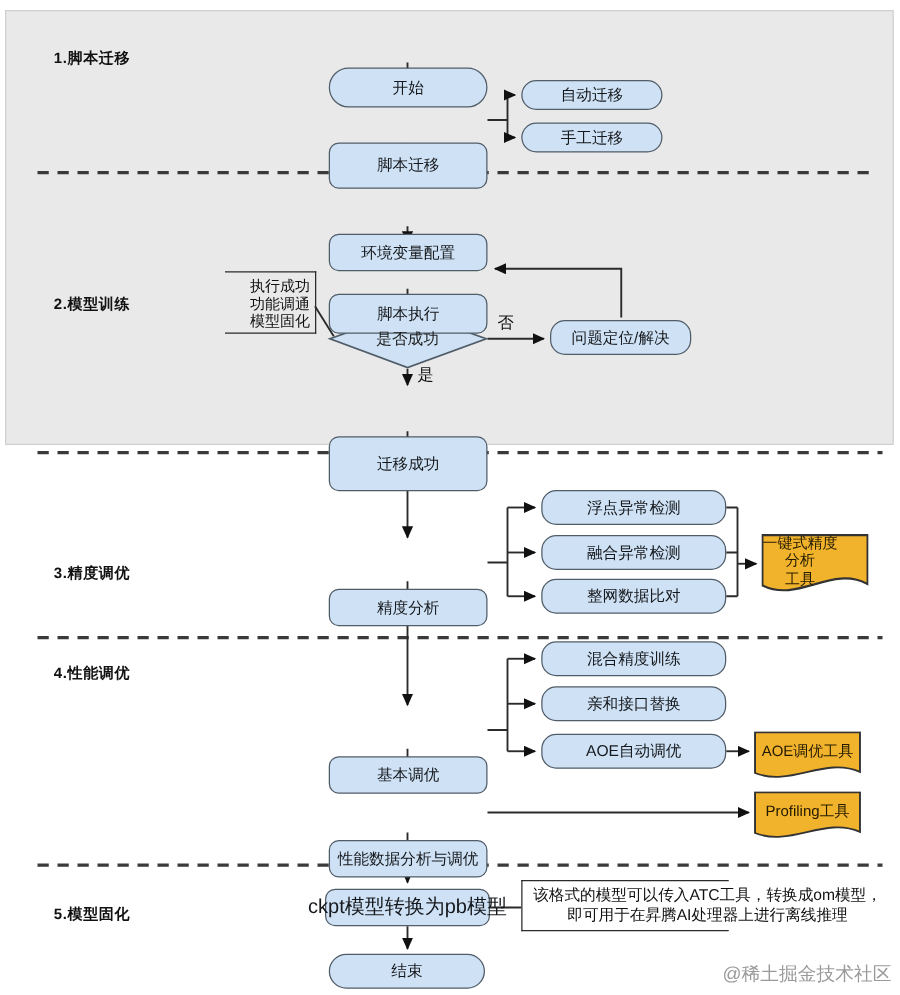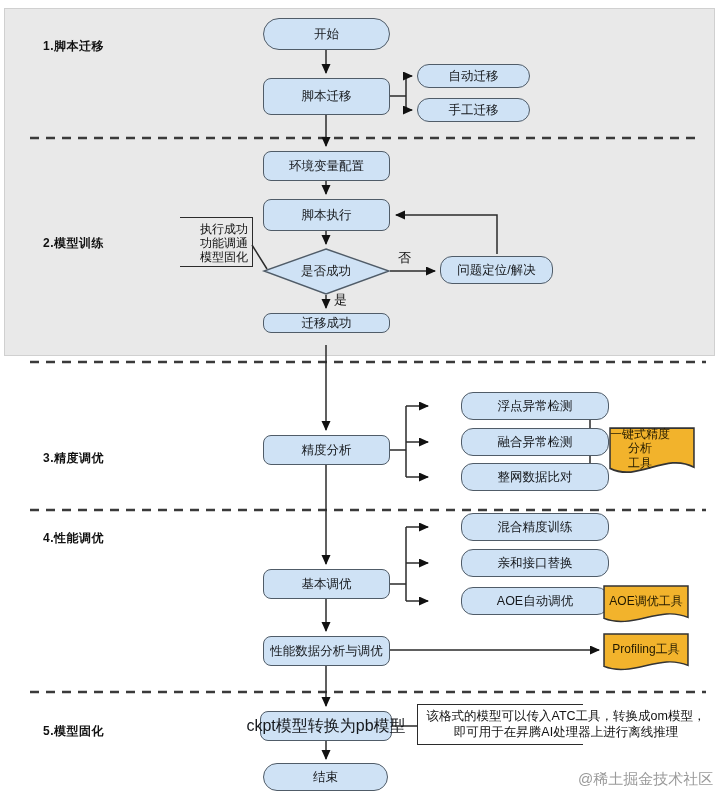--- a/index.html
+++ b/index.html
@@ -20,22 +20,22 @@
   }
   .node{
     position:absolute;box-sizing:border-box;
     background:#cfe2f5;border:1.4px solid #505c68;border-radius:8px;
     display:flex;align-items:center;justify-content:center;
     font-size:12.5px;line-height:1.15;text-align:center;color:#15181c;
     white-space:nowrap;
   }
   .stadium{border-radius:18px;}
   .side{border-radius:12px;}
-  .mainw{left:263px;width:127px;}
-  .sidew{left:433px;width:148px;margin-left:28px;}
+  .mainw{left:263px;width:127px;margin-top:36px;}
+  .sidew{left:433px;width:148px;}
   .edge-label{position:absolute;font-size:13px;color:#111;}
   .doc{position:absolute;}
   .doc .doc-label{
     position:absolute;left:0;top:0;right:0;bottom:9px;
     display:flex;flex-direction:column;align-items:center;justify-content:center;
     font-size:12px;line-height:1.2;color:#231a00;text-align:center;
   }
   .note-bracket{position:absolute;box-sizing:border-box;}
   #exec-bracket{
     left:180px;top:217px;width:73px;height:50px;
@@ -114,21 +114,21 @@
   <div class="seclabel" style="left:43px;top:38px">1.脚本迁移</div>
   <div class="seclabel" style="left:43px;top:235px">2.模型训练</div>
   <div class="seclabel" style="left:43px;top:450px">3.精度调优</div>
   <div class="seclabel" style="left:43px;top:530px">4.性能调优</div>
   <div class="seclabel" style="left:43px;top:723px">5.模型固化</div>
 
   <div class="node stadium mainw" style="top:18px;height:32px">开始</div>
   <div class="node mainw" style="top:78px;height:37px">脚本迁移</div>
   <div class="node mainw" style="top:151px;height:30px">环境变量配置</div>
   <div class="node mainw" style="top:199px;height:32px">脚本执行</div>
-  <div class="node mainw" style="top:313px;height:20px">迁移成功</div>
+  <div class="node mainw" style="top:313px;height:44px">迁移成功</div>
   <div class="node mainw" style="top:435px;height:30px">精度分析</div>
   <div class="node mainw" style="top:569px;height:30px">基本调优</div>
   <div class="node mainw" style="top:636px;height:30px">性能数据分析与调优</div>
   <div class="node" style="left:260px;width:132px;top:711px;height:30px;font-size:16px">ckpt模型转换为pb模型</div>
   <div class="node stadium" style="left:263px;width:125px;top:763px;height:28px">结束</div>
 
   <div class="diamond-label">是否成功</div>
 
   <div class="node side" style="left:417px;width:113px;top:64px;height:24px">自动迁移</div>
   <div class="node side" style="left:417px;width:113px;top:98px;height:24px">手工迁移</div>

